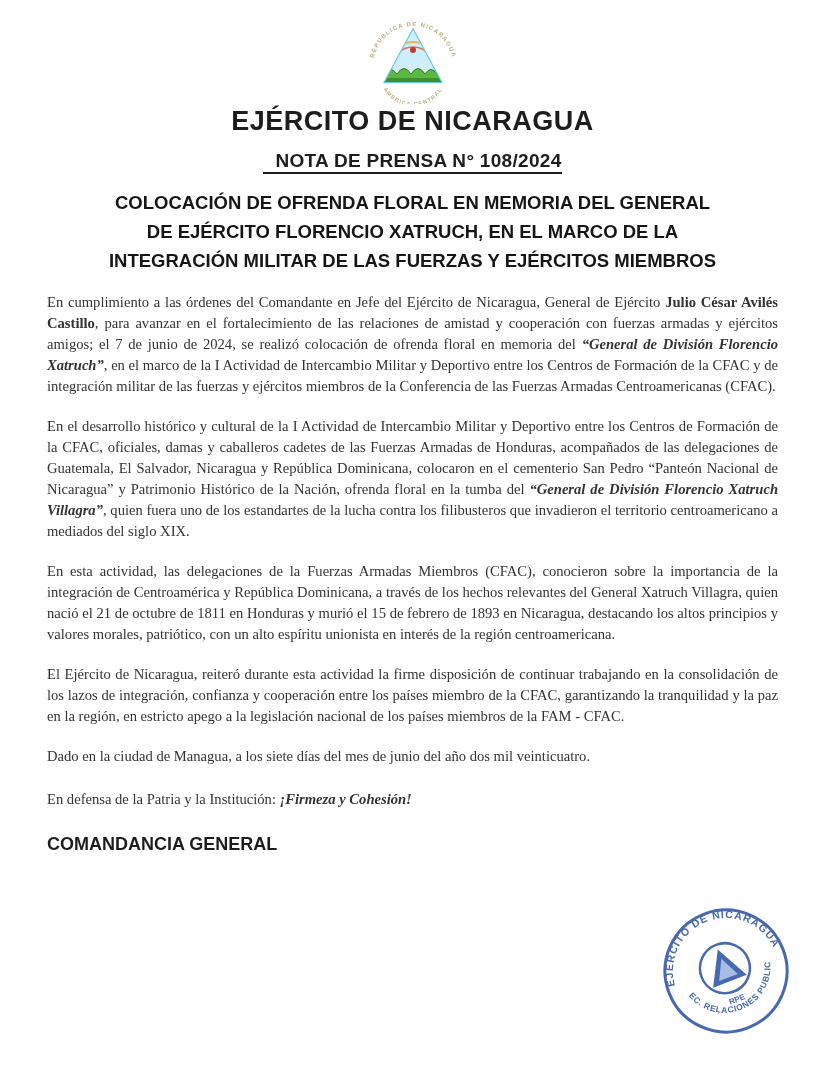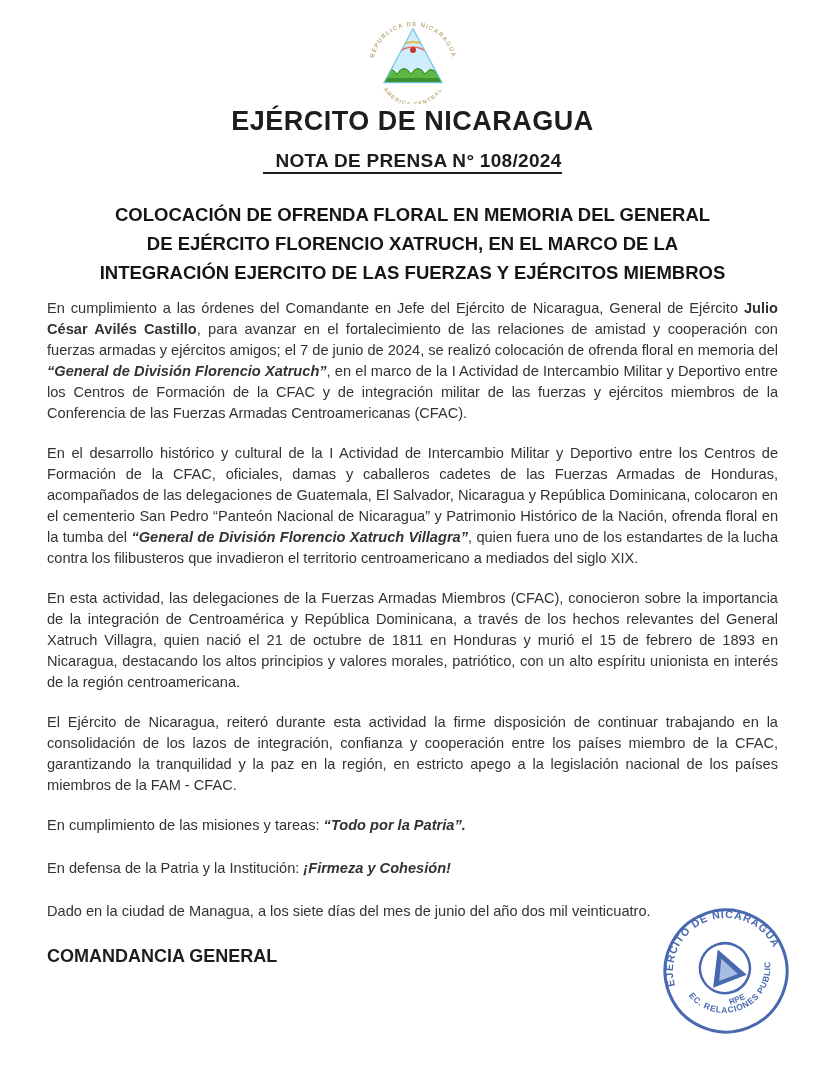--- a/index.html
+++ b/index.html
@@ -16,25 +16,25 @@
     text-align:center;font-size:27px;font-weight:700;color:#1d1d1d;
     letter-spacing:.5px;
   }
   .press-note{text-align:center;margin-top:13px;}
   .press-note span{
     font-size:19px;font-weight:700;color:#1d1d1d;
     border-bottom:2.5px solid #1d1d1d;padding-bottom:1px;letter-spacing:.3px;padding-left:12px;
   }
   .headline{
     text-align:center;font-weight:700;color:#161616;
-    font-size:18.5px;line-height:29px;margin-top:28px;
+    font-size:18.5px;line-height:29px;margin-top:16px;
   }
 
   
-  .body-text{margin-top:11px;}
+  .body-text{margin-top:17px;font-family:Liberation Serif, serif;}
   .body-text p{
     margin:0 0 19px 0;text-align:justify;
     font-size:14.6px;line-height:21px;color:#333;
   }
   .body-text p.single{text-align:left;margin-bottom:22px;}
 
   
   .footer{
     text-align:left;font-weight:700;color:#1d1d1d;
     font-size:18px;line-height:25px;margin-top:6px;
@@ -80,31 +80,30 @@
 
   <div class="doc-title">EJÉRCITO DE NICARAGUA</div>
 
   <div class="press-note">
     <span>NOTA DE PRENSA N° 108/2024</span>
   </div>
 
   <div class="headline">
     <div>COLOCACIÓN DE OFRENDA FLORAL EN MEMORIA DEL GENERAL</div>
     <div>DE EJÉRCITO FLORENCIO XATRUCH, EN EL MARCO DE LA</div>
-    <div>INTEGRACIÓN EJERCITO DE LAS FUERZAS Y EJÉRCITOS MIEMBROS</div>
+    <div>INTEGRACIÓN MILITAR DE LAS FUERZAS Y EJÉRCITOS MIEMBROS</div>
   </div>
 
   <div class="body-text">
     <p><span>En cumplimiento a las órdenes del Comandante en Jefe del Ejército de Nicaragua, General de Ejército </span><span style="font-weight: bold;">Julio César Avilés Castillo</span><span>, para avanzar en el fortalecimiento de las relaciones de amistad y cooperación con fuerzas armadas y ejércitos amigos; el 7 de junio de 2024, se realizó colocación de ofrenda floral en memoria del </span><span style="font-weight: bold; font-style: italic;">“General de División Florencio Xatruch”</span><span>, en el marco de la I Actividad de Intercambio Militar y Deportivo entre los Centros de Formación de la CFAC y de integración militar de las fuerzas y ejércitos miembros de la Conferencia de las Fuerzas Armadas Centroamericanas (CFAC).</span></p>
     <p><span>En el desarrollo histórico y cultural de la I Actividad de Intercambio Militar y Deportivo entre los Centros de Formación de la CFAC, oficiales, damas y caballeros cadetes de las Fuerzas Armadas de Honduras, acompañados de las delegaciones de Guatemala, El Salvador, Nicaragua y República Dominicana, colocaron en el cementerio San Pedro “Panteón Nacional de Nicaragua” y Patrimonio Histórico de la Nación, ofrenda floral en la tumba del </span><span style="font-weight: bold; font-style: italic;">“General de División Florencio Xatruch Villagra”</span><span>, quien fuera uno de los estandartes de la lucha contra los filibusteros que invadieron el territorio centroamericano a mediados del siglo XIX.</span></p>
     <p><span>En esta actividad, las delegaciones de la Fuerzas Armadas Miembros (CFAC), conocieron sobre la importancia de la integración de Centroamérica y República Dominicana, a través de los hechos relevantes del General Xatruch Villagra, quien nació el 21 de octubre de 1811 en Honduras y murió el 15 de febrero de 1893 en Nicaragua, destacando los altos principios y valores morales, patriótico, con un alto espíritu unionista en interés de la región centroamericana.</span></p>
     <p><span>El Ejército de Nicaragua, reiteró durante esta actividad la firme disposición de continuar trabajando en la consolidación de los lazos de integración, confianza y cooperación entre los países miembro de la CFAC, garantizando la tranquilidad y la paz en la región, en estricto apego a la legislación nacional de los países miembros de la FAM - CFAC.</span></p>
-    <p class="single"><span>En cumplimiento de las misiones y tareas: </span><span style="font-weight: bold; font-style: italic;">“Todo por la Patria”.</span></p>
+    <p class="single"><span>Dado en la ciudad de Managua, a los siete días del mes de junio del año dos mil veinticuatro.</span></p>
     <p class="single"><span>En defensa de la Patria y la Institución: </span><span style="font-weight: bold; font-style: italic;">¡Firmeza y Cohesión!</span></p>
-    <p class="single"><span>Dado en la ciudad de Managua, a los siete días del mes de junio del año dos mil veinticuatro.</span></p>
   </div>
 
   <div class="footer">
     <div>COMANDANCIA GENERAL</div>
   </div>
 
 </div>
 
 <div class="seal">
   <svg width="150" height="150" viewBox="0 0 150 150">

